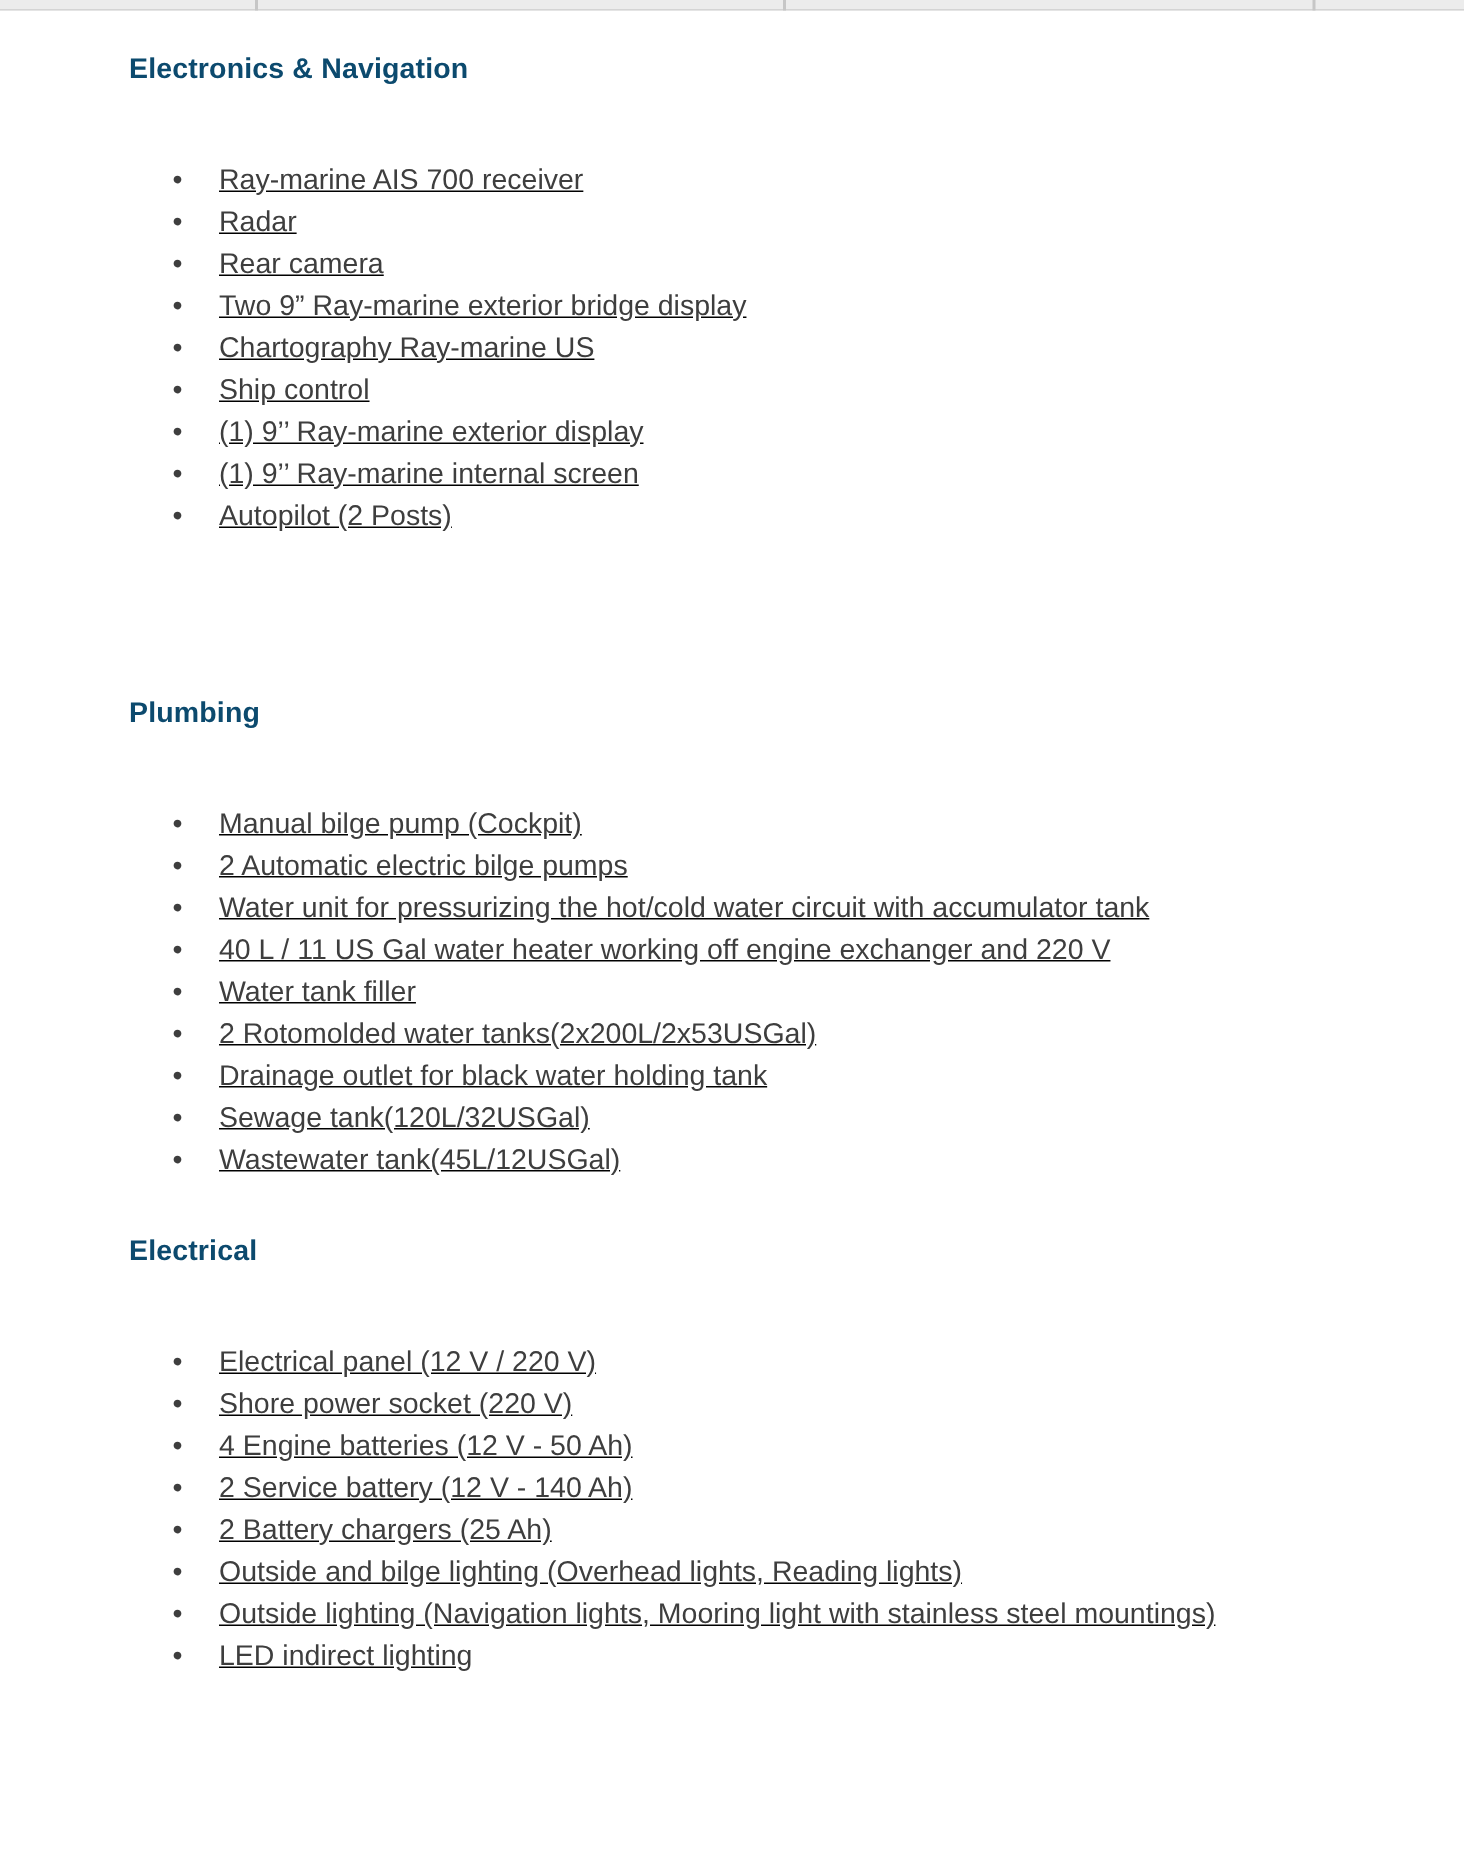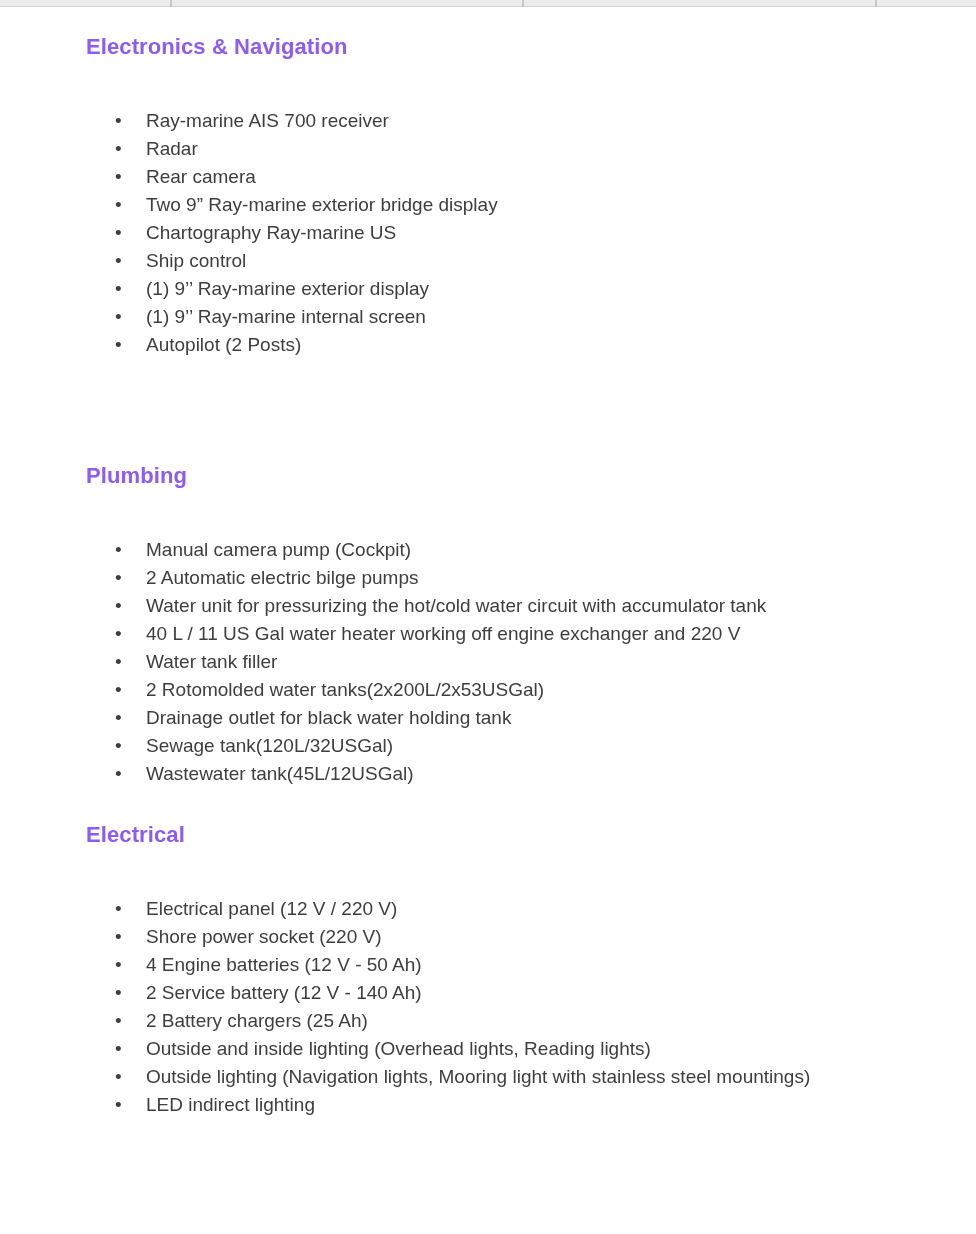--- a/index.html
+++ b/index.html
@@ -22,34 +22,35 @@
     top: 0;
     bottom: -1px;
     width: 2px;
     background: #c6c6c6;
   }
   .content {
     padding: 0 36px 0 86px;
   }
   section.spec-section { display: block; }
   h2.section-heading {
-    font-size: 22px;
+    font-size: 19px;
     line-height: 24px;
     font-weight: bold;
-    color: #8b5cf6;
+    color: #0c4a6e;
     margin: 0;
     letter-spacing: 0.1px;
   }
   section.spec-section:nth-child(1) h2.section-heading { margin-top: 28px; }
   section.spec-section:nth-child(2) h2.section-heading { margin-top: 105px; }
   section.spec-section:nth-child(3) h2.section-heading { margin-top: 35px; }
   ul.spec-list {
     list-style: none;
     margin: 48px 0 0 0;
     padding: 0;
+    text-decoration: underline;
   }
   li.spec-item {
     position: relative;
     font-size: 19px;
     line-height: 28px;
     color: #3e3e3e;
     padding-left: 60px;
     white-space: nowrap;
   }
   li.spec-item::before {
@@ -83,38 +84,38 @@
           <li class="spec-item">Chartography Ray-marine US</li>
           <li class="spec-item">Ship control</li>
           <li class="spec-item">(1) 9’’ Ray-marine exterior display</li>
           <li class="spec-item">(1) 9’’ Ray-marine internal screen</li>
           <li class="spec-item">Autopilot (2 Posts)</li>
         </ul>
       </section>
       <section class="spec-section">
         <h2 class="section-heading">Plumbing</h2>
         <ul class="spec-list">
-          <li class="spec-item">Manual camera pump (Cockpit)</li>
+          <li class="spec-item">Manual bilge pump (Cockpit)</li>
           <li class="spec-item">2 Automatic electric bilge pumps</li>
           <li class="spec-item">Water unit for pressurizing the hot/cold water circuit with accumulator tank</li>
           <li class="spec-item">40 L / 11 US Gal water heater working off engine exchanger and 220 V</li>
           <li class="spec-item">Water tank filler</li>
           <li class="spec-item">2 Rotomolded water tanks(2x200L/2x53USGal)</li>
           <li class="spec-item">Drainage outlet for black water holding tank</li>
           <li class="spec-item">Sewage tank(120L/32USGal)</li>
           <li class="spec-item">Wastewater tank(45L/12USGal)</li>
         </ul>
       </section>
       <section class="spec-section">
         <h2 class="section-heading">Electrical</h2>
         <ul class="spec-list">
           <li class="spec-item">Electrical panel (12 V / 220 V)</li>
           <li class="spec-item">Shore power socket (220 V)</li>
           <li class="spec-item">4 Engine batteries (12 V - 50 Ah)</li>
           <li class="spec-item">2 Service battery (12 V - 140 Ah)</li>
           <li class="spec-item">2 Battery chargers (25 Ah)</li>
-          <li class="spec-item">Outside and inside lighting (Overhead lights, Reading lights)</li>
+          <li class="spec-item">Outside and bilge lighting (Overhead lights, Reading lights)</li>
           <li class="spec-item">Outside lighting (Navigation lights, Mooring light with stainless steel mountings)</li>
           <li class="spec-item">LED indirect lighting</li>
         </ul>
       </section>
     </div>
 </main>
 
 </body></html>

